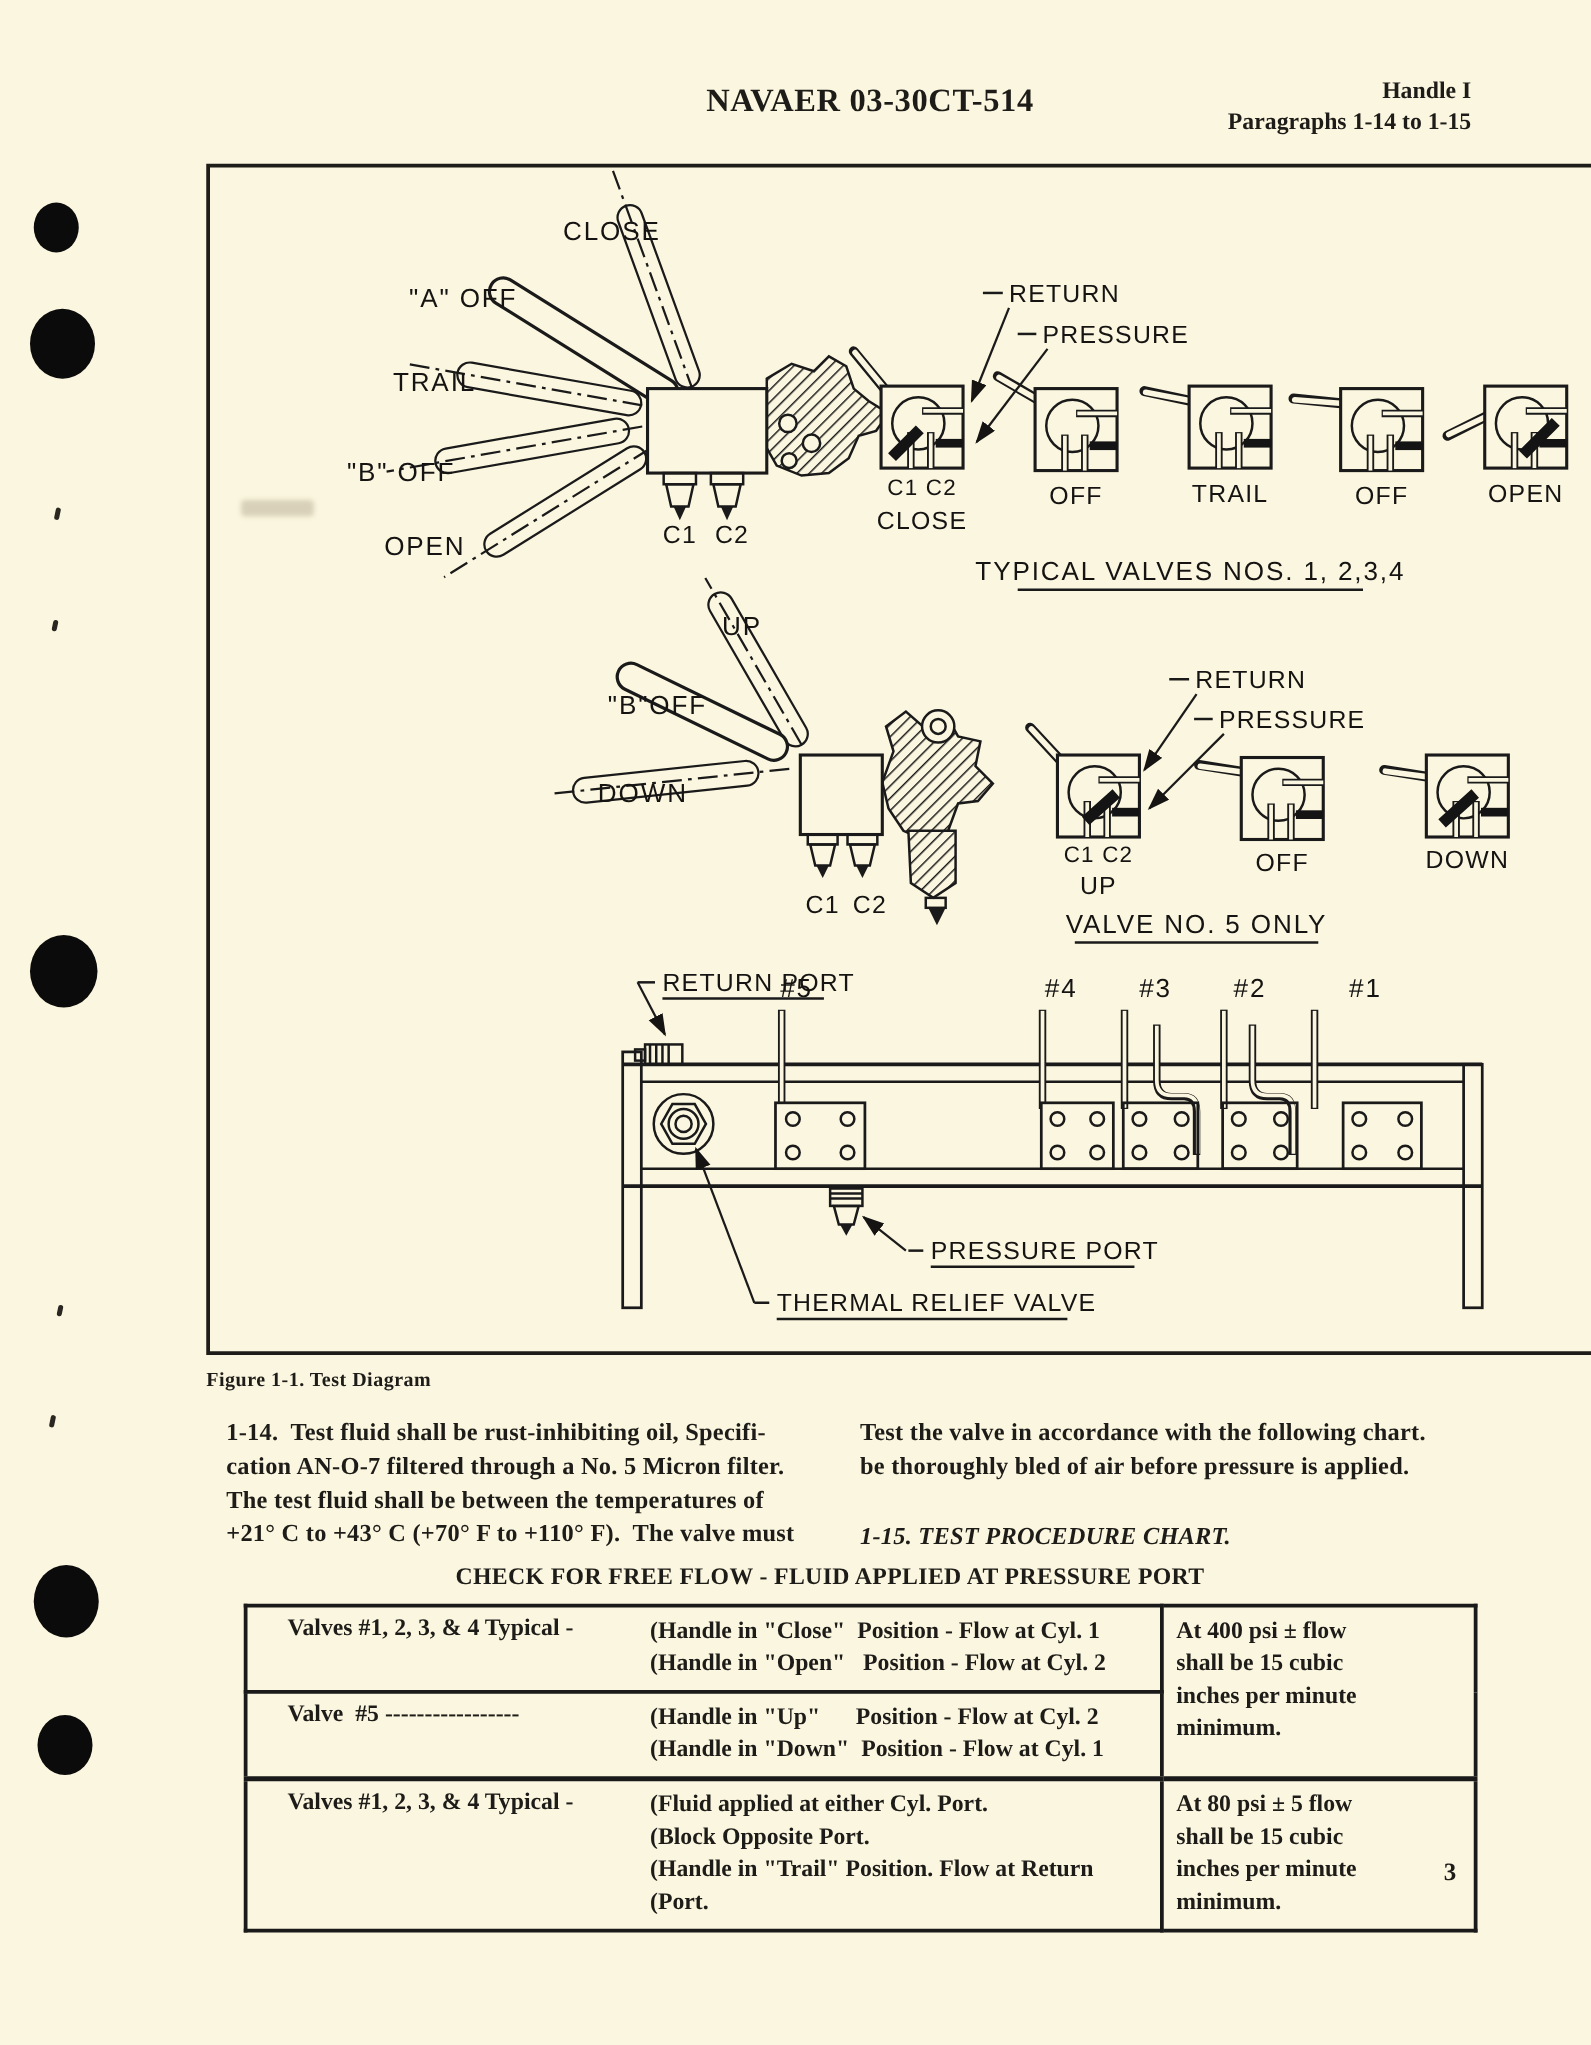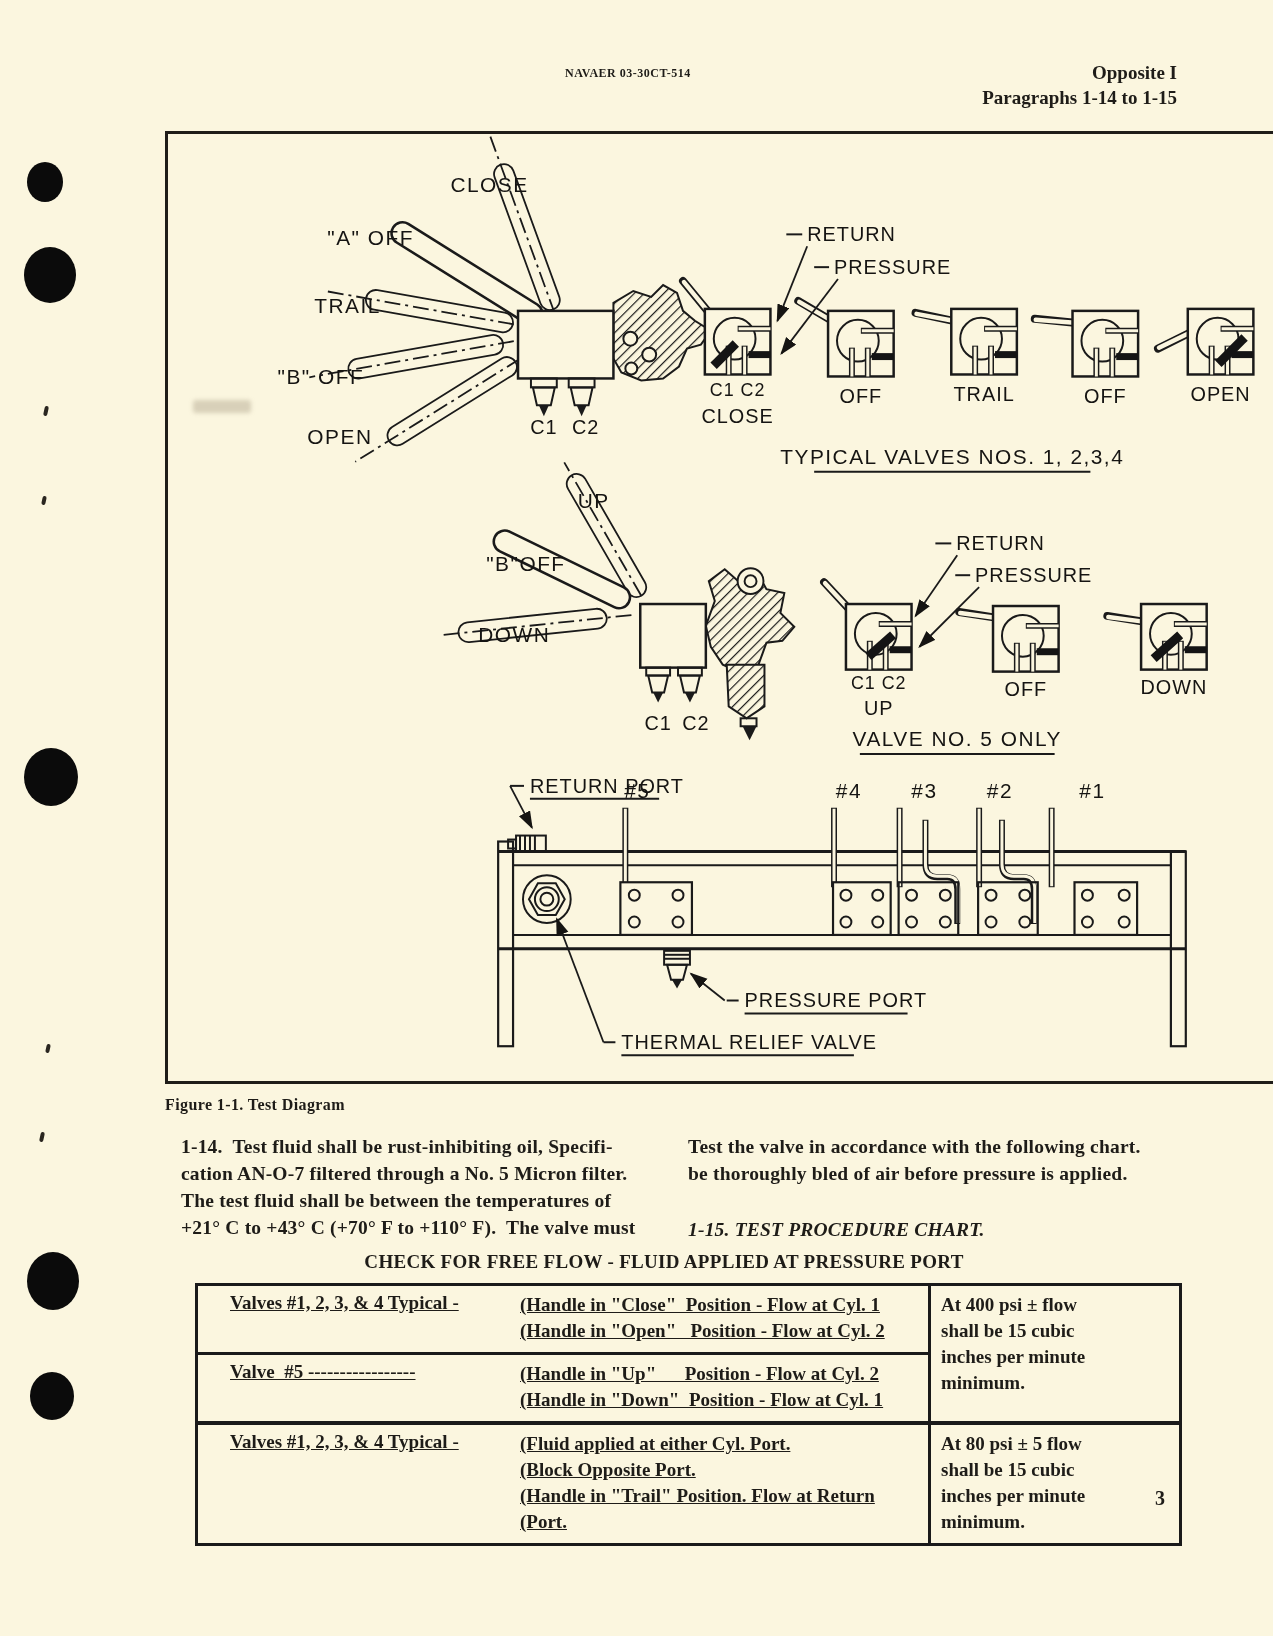--- a/index.html
+++ b/index.html
@@ -3,21 +3,21 @@
 <meta charset="utf-8">
 <style>
   html,body{margin:0;padding:0;background:#d8d2bd;}
   .page{position:relative;width:1273px;height:1636px;background:#fbf6df;overflow:hidden;
         font-family:"Liberation Serif",serif;color:#1e1c18;}
   
   .hole{position:absolute;background:#0b0b0b;border-radius:50%;}
   .tickmark{position:absolute;background:#2a2620;border-radius:2px;transform:rotate(12deg);}
   .smudge{position:absolute;background:rgba(125,112,85,.28);filter:blur(2px);border-radius:3px;}
   
-  .hdr-doc{position:absolute;top:66px;left:565px;font-size:12px;font-weight:bold;letter-spacing:.5px;}
+  .hdr-doc{position:absolute;top:66px;left:565px;font-size:26px;font-weight:bold;letter-spacing:.5px;}
   .hdr-right{position:absolute;top:60px;right:96px;text-align:right;font-weight:bold;font-size:19px;line-height:25px;}
   
   .figure-box{position:absolute;left:165px;top:131px;width:1189px;height:953px;border:3px solid #1f1d19;box-sizing:border-box;}
   .figure-box svg{display:block;width:100%;height:100%;}
   .caption{position:absolute;top:1096px;left:165px;width:1002px;text-align:left;font-size:16px;font-weight:bold;letter-spacing:.4px;}
   
   .box{fill:#fbf6df;stroke:#1a1a1a;stroke-width:2.5;}
   .body2{fill:#fbf6df;stroke:#1a1a1a;stroke-width:2.2;}
   .ln2{fill:none;stroke:#1a1a1a;stroke-width:2;}
   .ln3{fill:none;stroke:#1a1a1a;stroke-width:3;}
@@ -42,21 +42,21 @@
   .col-right{left:688px;width:496px;}
   .p-line{white-space:pre;}
   .h115{margin-top:29px;font-weight:bold;font-style:italic;}
   
   .tbl-title{position:absolute;top:1251px;left:195px;width:938px;text-align:center;font-size:19px;font-weight:bold;letter-spacing:.3px;}
   table.proc{position:absolute;top:1283px;left:195px;width:938px;border-collapse:collapse;table-layout:fixed;
              font-size:19px;font-weight:bold;color:#1e1c18;}
   table.proc td{border:3px solid #1a1a1a;vertical-align:top;padding:6px 10px 8px 10px;}
   td.cond{width:710px;}
   td.result{width:228px;padding-left:16px;line-height:26px;}
-  .row-flex{display:flex;text-decoration:underline;}
+  .row-flex{display:flex;}
   .vname{flex:0 0 290px;padding-left:22px;white-space:pre;}
   .plines{flex:1;}
   .plines div{white-space:pre;line-height:26px;}
   tr.thick-top td{border-top:4px solid #1a1a1a;}
   
   .pgnum{position:absolute;top:1487px;left:1155px;font-size:20px;font-weight:bold;}
 </style>
 </head>
 <body>
 
@@ -68,21 +68,21 @@
   <div class="hole" style="left:27px;top:1252px;width:52px;height:58px;"></div>
   <div class="hole" style="left:30px;top:1372px;width:44px;height:48px;"></div>
   <div class="tickmark" style="left:44px;top:406px;width:4px;height:10px;"></div>
   <div class="tickmark" style="left:42px;top:496px;width:4px;height:9px;"></div>
   <div class="tickmark" style="left:46px;top:1044px;width:4px;height:9px;"></div>
   <div class="tickmark" style="left:40px;top:1132px;width:4px;height:10px;"></div>
   <div class="smudge" style="left:193px;top:400px;width:58px;height:13px;"></div>
 
   <div class="hdr-doc">NAVAER 03-30CT-514</div>
   <div class="hdr-right">
-    <div>Opposite I</div>
+    <div>Handle I</div>
     <div>Paragraphs 1-14 to 1-15</div>
   </div>
 
   <div class="figure-box">
     <svg viewBox="0 0 1002 953">
       <defs>
         <pattern id="hatch" width="7" height="7" patternUnits="userSpaceOnUse" patternTransform="rotate(45)">
           <rect width="7" height="7" fill="#fbf6df"></rect>
           <line x1="0" y1="0" x2="0" y2="7" stroke="#1a1a1a" stroke-width="2.4"></line>
         </pattern>

